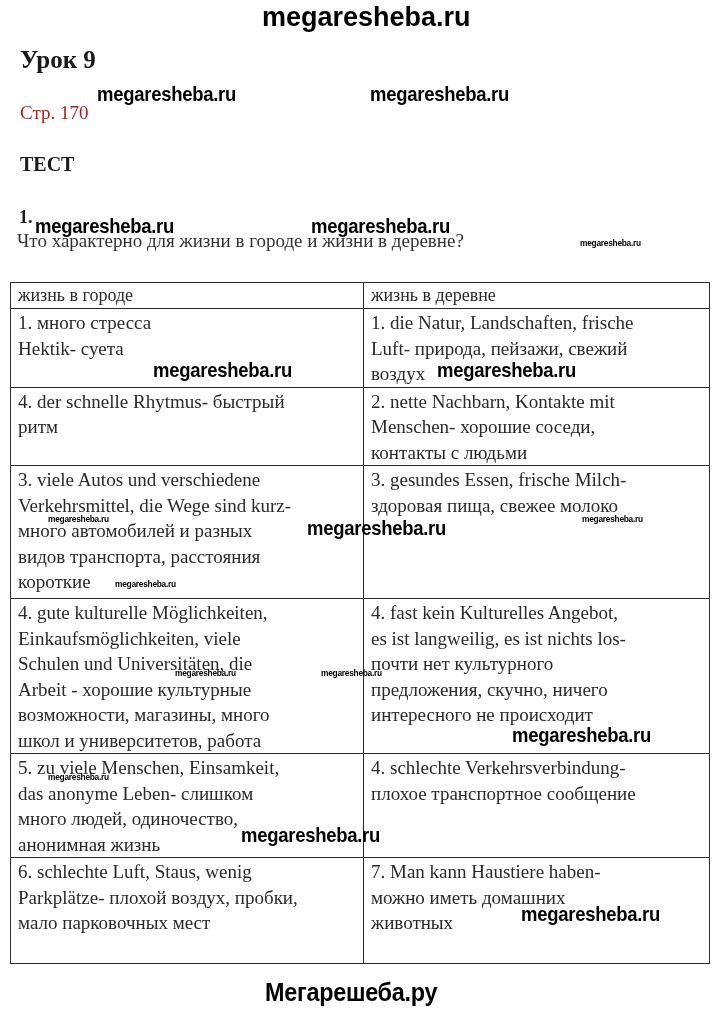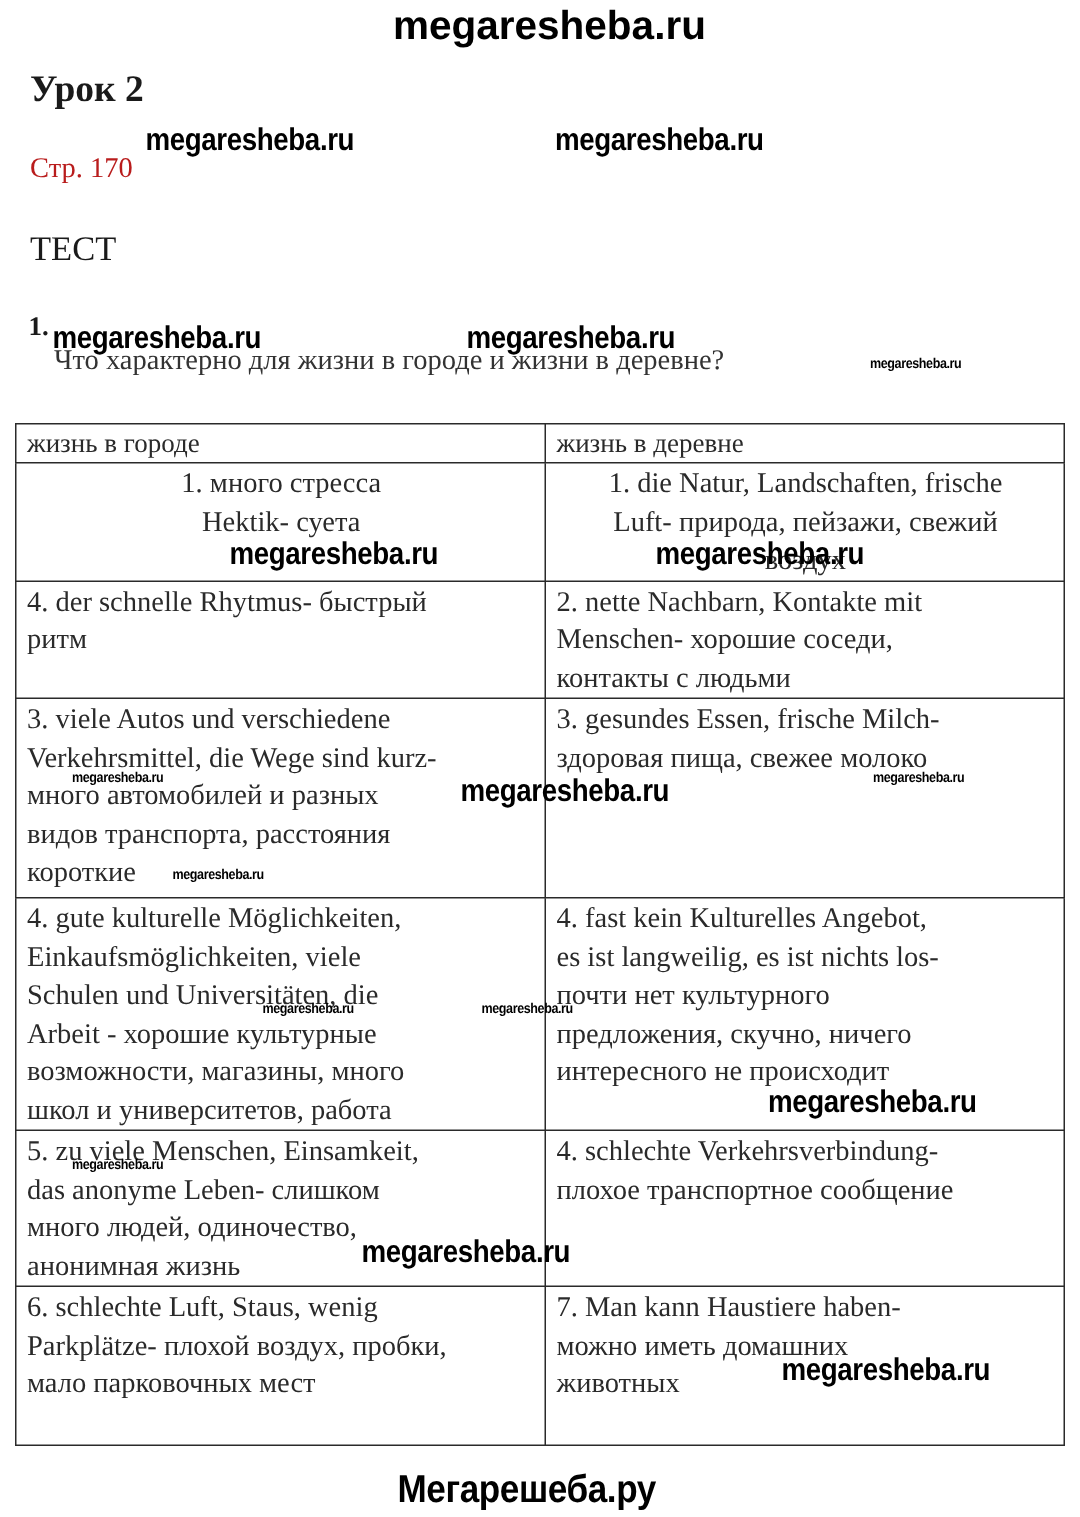--- a/index.html
+++ b/index.html
@@ -13,61 +13,61 @@
     font-weight: bold; color: #000; white-space: nowrap; letter-spacing: -0.3px;
     transform: scaleX(0.88); transform-origin: left top;
   }
   .wm-top { left: 262px; top: 2px; font-size: 27px; transform: none; font-weight: bold; letter-spacing: 0; }
   .wm-l { font-size: 21px; }
   .wm-s { font-size: 9.5px; }
   .wm-bottom { left: 265px; top: 977px; font-size: 26px; transform: scaleX(0.9); }
 
   .h-lesson { position: absolute; left: 20px; top: 46px; font-size: 25px; font-weight: bold; }
   .p-page { position: absolute; left: 20px; top: 102px; font-size: 19px; color: #b91c1c; }
-  .h-test { position: absolute; left: 20px; top: 153px; font-size: 23px; font-weight: normal; }
+  .h-test { position: absolute; left: 20px; top: 153px; font-size: 20px; font-weight: bold; }
   .task-num { position: absolute; left: 19px; top: 207px; font-size: 18px; font-weight: bold; }
-  .task-q { position: absolute; left: 36px; top: 230px; font-size: 19px; color: #333; white-space: nowrap; }
+  .task-q { position: absolute; left: 17px; top: 230px; font-size: 19px; color: #333; white-space: nowrap; }
 
   .tbl {
     position: absolute; left: 10px; top: 282px; width: 700px; height: 675px;
     border-collapse: collapse; table-layout: fixed;
   }
   .tbl td {
     border: 1.5px solid #2a2a2a; vertical-align: top;
     padding: 1px 6px 0 7px; font-size: 19px; line-height: 25.5px; color: #2a2a2a;
   }
   .tbl td.c1 { width: 339px; }
   .tbl tr.hdr td { height: 24px; line-height: 22px; font-size: 18px; }
   .cell-text { white-space: pre-line; }
 </style>
 </head>
 <body>
 
 <div class="wm wm-top">megaresheba.ru</div>
 
-<div class="h-lesson">Урок 2</div>
+<div class="h-lesson">Урок 9</div>
 <div class="wm wm-l" style="left:97px;top:82px;">megaresheba.ru</div>
 <div class="wm wm-l" style="left:370px;top:82px;">megaresheba.ru</div>
 <div class="p-page">Стр. 170</div>
 
 <div class="h-test">ТЕСТ</div>
 
 <div class="task-num">1.</div>
 <div class="wm wm-l" style="left:35px;top:214px;">megaresheba.ru</div>
 <div class="wm wm-l" style="left:311px;top:214px;">megaresheba.ru</div>
 <div class="task-q">Что характерно для жизни в городе и жизни в деревне?</div>
 <div class="wm wm-s" style="left:580px;top:237px;">megaresheba.ru</div>
 
 <table class="tbl">
   <tbody>
       <tr class="hdr">
     <td class="c1">жизнь в городе</td>
     <td>жизнь в деревне</td>
   </tr>
-  <tr style="height:78px;text-align:center;">
+  <tr style="height:78px;">
     <td class="c1">
           <div class="cell-text">1. много стресса
 Hektik- суета</div>
         </td>
     <td>
           <div class="cell-text">1. die Natur, Landschaften, frische
 Luft- природа, пейзажи, свежий
 воздух</div>
         </td>
   </tr>

